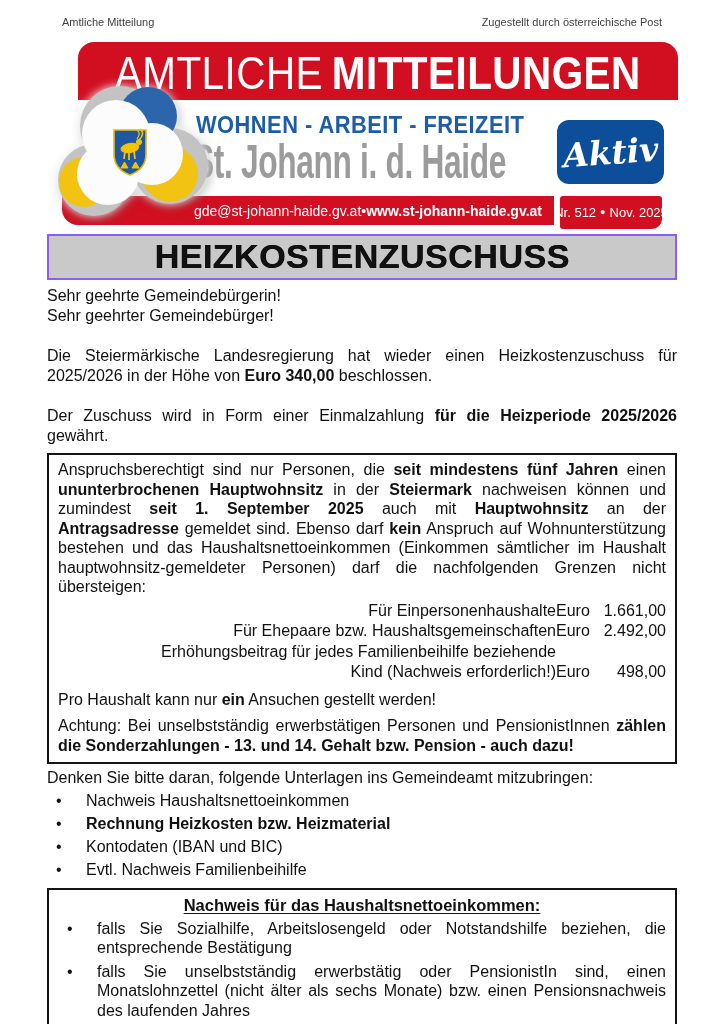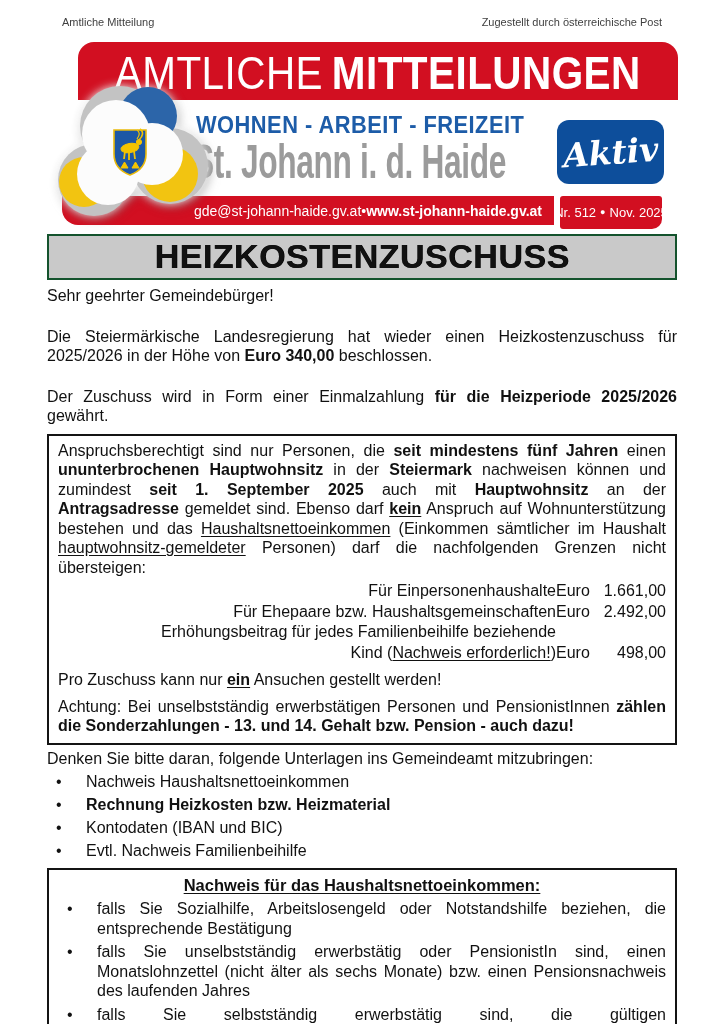--- a/index.html
+++ b/index.html
@@ -36,28 +36,28 @@
     padding-right:12px; color:#fff; font-size:14px;}
   .contact-web {font-weight:700;}
   .issue-box {position:absolute; top:196px; left:560px; width:102px; height:33px;
     background:#d20f21; border-radius:3px 3px 10px 3px; color:#fff; font-size:13px;
     display:flex; align-items:center; justify-content:center; gap:4px; white-space:nowrap;}
   .issue-dot {font-size:9px; line-height:1;}
   .logo {position:absolute; top:84px; left:42px; width:180px; height:142px; z-index:5;
     filter: drop-shadow(0 0 5px rgba(255,255,255,0.95)) drop-shadow(2px 3px 3px rgba(70,70,70,0.35));}
   
   .doc {position:absolute; top:234px; left:47px; width:630px; font-size:16px; line-height:1.22;}
-  .headline-box {border:2px solid #14532d; background:#c9c9c9; height:42px;
+  .headline-box {border:2px solid #8b5cf6; background:#c9c9c9; height:42px;
     display:flex; align-items:center; justify-content:center;}
   .headline {font-weight:700; font-size:34px; letter-spacing:0.5px;
     text-shadow:0.5px 0 0 #000;}
   .sal {margin-top:6px;}
   .para {margin-top:21px; text-align:justify; text-align-last:left;}
   span.b {font-weight:700;}
-  span.u {text-decoration:underline; text-underline-offset:2px;}
+  span.u {text-underline-offset:2px;}
   .ebox {margin-top:8px; border:2px solid #141414; padding:5px 9px 7px;}
   .ebox-intro {text-align:justify; text-align-last:left;}
   .limits {margin-top:4px;}
   .lrow {display:flex; justify-content:flex-end; line-height:1.28;}
   .lval {display:flex; justify-content:space-between; min-width:110px; white-space:nowrap;}
   .note {margin-top:7px;}
   .attn {margin-top:7px; text-align:justify; text-align-last:left;}
   .doc-intro {margin-top:4px;}
   .blist {margin-top:2px;}
   .bul {display:flex; margin-top:3.5px;}
@@ -130,20 +130,21 @@
     </svg>
   </div>
 
   <div class="doc">
 
     <div class="headline-box">
       <span class="headline">HEIZKOSTENZUSCHUSS</span>
     </div>
 
     <div class="sal">
+      <div>Sehr geehrte Gemeindebürgerin!</div>
       <div>Sehr geehrter Gemeindebürger!</div>
     </div>
 
     <div class="para"><span>Die Steiermärkische Landesregierung hat wieder einen Heizkostenzuschuss für 2025/2026 in der Höhe von </span><span class="b">Euro 340,00</span><span> beschlossen.</span></div>
     <div class="para"><span>Der Zuschuss wird in Form einer Einmalzahlung </span><span class="b">für die Heizperiode 2025/2026</span><span> gewährt.</span></div>
 
     <div class="ebox">
       <div class="ebox-intro"><span>Anspruchsberechtigt sind nur Personen, die </span><span class="b">seit mindestens fünf Jahren</span><span> einen </span><span class="b">ununterbrochenen Hauptwohnsitz</span><span> in der </span><span class="b">Steiermark</span><span> nachweisen können und zumindest </span><span class="b">seit 1. September 2025</span><span> auch mit </span><span class="b">Hauptwohnsitz</span><span> an der </span><span class="b">Antragsadresse</span><span> gemeldet sind. Ebenso darf </span><span class="b u">kein</span><span> Anspruch auf Wohnunterstützung bestehen und das </span><span class="u">Haushaltsnettoeinkommen</span><span> (Einkommen sämtlicher im Haushalt </span><span class="u">hauptwohnsitz-gemeldeter</span><span> Personen) darf die nachfolgenden Grenzen nicht übersteigen:</span></div>
       <div class="limits">
         <div class="lrow">
@@ -168,21 +169,21 @@
             </span>
         </div>
         <div class="lrow">
           <span><span>Kind (</span><span class="u">Nachweis erforderlich!</span><span>)</span></span>
           <span class="lval">
               <span>Euro</span>
               <span>498,00</span>
             </span>
         </div>
       </div>
-      <div class="note"><span>Pro Zuschuss kann nur </span><span class="b u">ein</span><span> Ansuchen gestellt werden!</span></div>
+      <div class="note"><span>Pro Haushalt kann nur </span><span class="b u">ein</span><span> Ansuchen gestellt werden!</span></div>
       <div class="attn"><span>Achtung: Bei unselbstständig erwerbstätigen Personen und PensionistInnen </span><span class="b">zählen die Sonderzahlungen - 13. und 14. Gehalt bzw. Pension - auch dazu!</span></div>
     </div>
 
     <div class="doc-intro">Denken Sie bitte daran, folgende Unterlagen ins Gemeindeamt mitzubringen:</div>
     <div class="blist">
       <div class="bul">
         <span class="dot">•</span>
         <span class="txt"><span>Nachweis Haushaltsnettoeinkommen</span></span>
       </div>
       <div class="bul">

